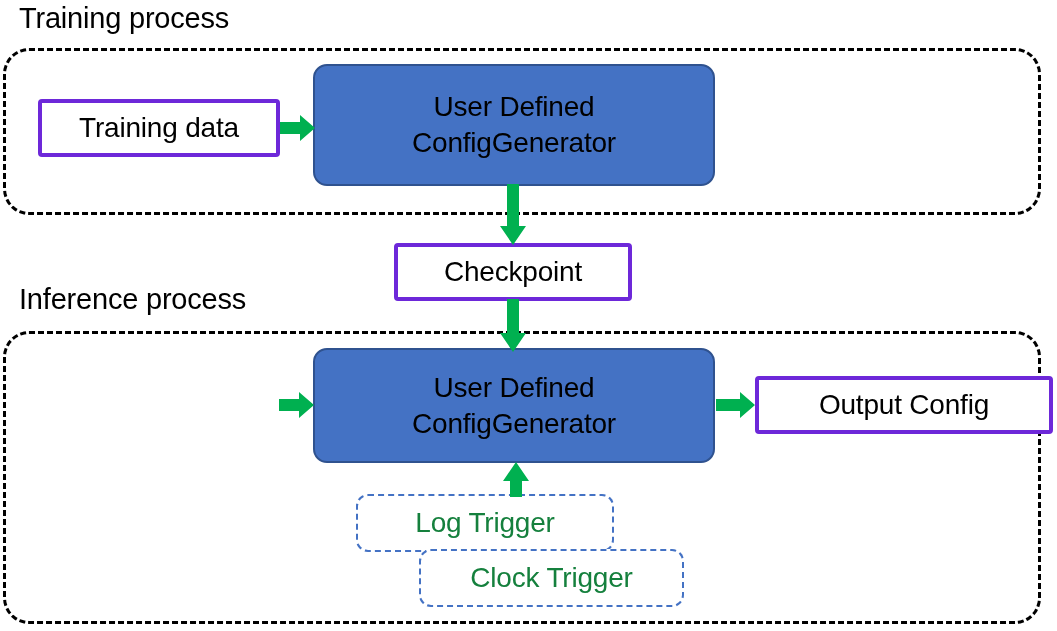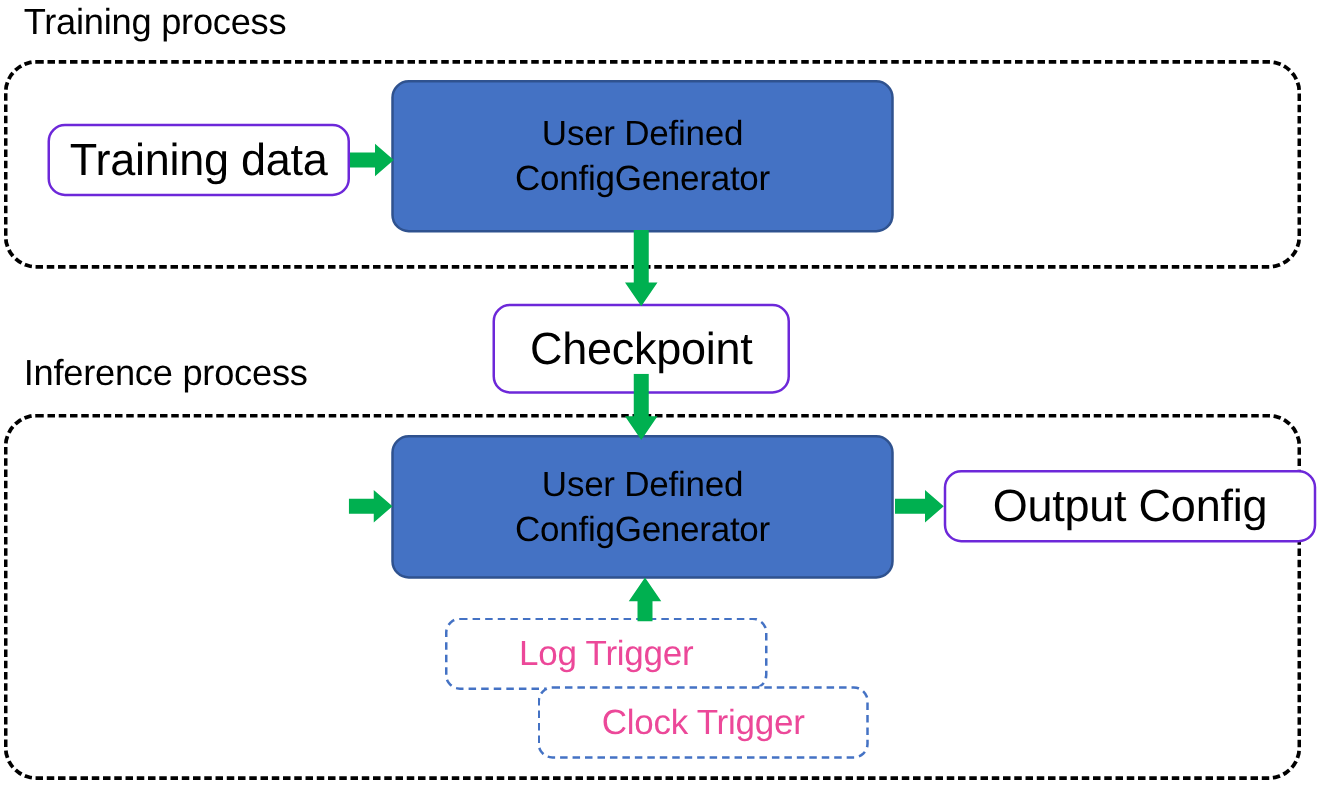--- a/index.html
+++ b/index.html
@@ -36,34 +36,34 @@
     box-sizing:border-box;
   }
   #container-training{ left:3px;  top:48px;  width:1038px; height:167px; }
   #container-inference{ left:3px; top:331px; width:1038px; height:293px; }
 
   
   .plain-box{
     position:absolute;
     box-sizing:border-box;
     background:#ffffff;
-    border:2px solid #6d28d9;
-    border-radius:14px;
+    border:4px solid #6d28d9;
+    border-radius:4px;
     display:flex;
     align-items:center;
     justify-content:center;
     color:#000000;
-    font-size:36px;
+    font-size:28px;
     line-height:1.1;
     letter-spacing:-0.2px;
     white-space:nowrap;
     z-index:3;
   }
   #box-training-data{ left:38px;  top:99px;  width:242px; height:58px; }
-  #box-checkpoint   { left:394px; top:243px; width:238px; height:72px; }
+  #box-checkpoint   { left:394px; top:243px; width:238px; height:58px; }
   #box-current-status{ left:30px; top:376px; width:248px; height:58px; }
   #box-output-config{ left:755px; top:376px; width:298px; height:58px; }
 
   
   .generator-box{
     position:absolute;
     box-sizing:border-box;
     background:#4472C4;
     border:2px solid #2F528F;
     border-radius:14px;
@@ -84,28 +84,28 @@
   
   .trigger-box{
     position:absolute;
     box-sizing:border-box;
     background:#ffffff;
     border:2px dashed #4472C4;
     border-radius:12px;
     display:flex;
     align-items:center;
     justify-content:center;
-    color:#ec4899;
+    color:#15803d;
     font-size:28px;
     line-height:1.1;
     letter-spacing:-0.2px;
     white-space:nowrap;
   }
   #box-log-trigger  { left:356px; top:494px; width:258px; height:58px; z-index:2; }
-  #box-clock-trigger{ left:430px; top:549px; width:265px; height:58px; z-index:4; }
+  #box-clock-trigger{ left:419px; top:549px; width:265px; height:58px; z-index:4; }
 
   
   .arrow{ position:absolute; z-index:5; }
   .arrow svg{ display:block; }
 </style>
 </head>
 <body>
 
 <div id="stage">
 

